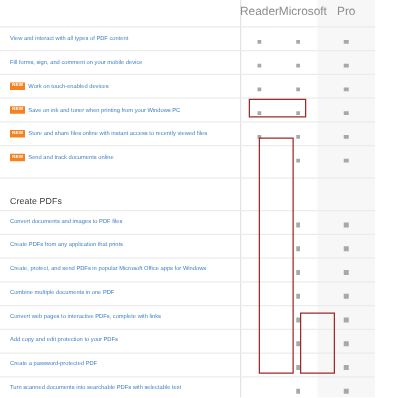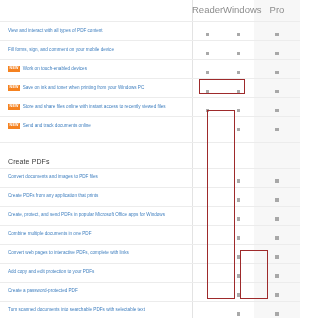--- a/index.html
+++ b/index.html
@@ -116,21 +116,21 @@
     <colgroup>
       <col class="c-feat">
         <col class="c-rd">
         <col class="c-st">
         <col class="c-pro">
     </colgroup>
     <thead>
       <tr>
         <th class="h-feat"></th>
         <th>Reader</th>
-        <th>Windows</th>
+        <th>Microsoft</th>
         <th>Pro</th>
       </tr>
     </thead>
     <tbody id="tbody">
         <tr>
           <td class="feat"><span>View and interact with all types of PDF content</span></td>
           <td class="mark"><span class="chk"></span></td>
           <td class="mark"><span class="chk"></span></td>
           <td class="mark"><span class="chk"></span></td>
         </tr>

